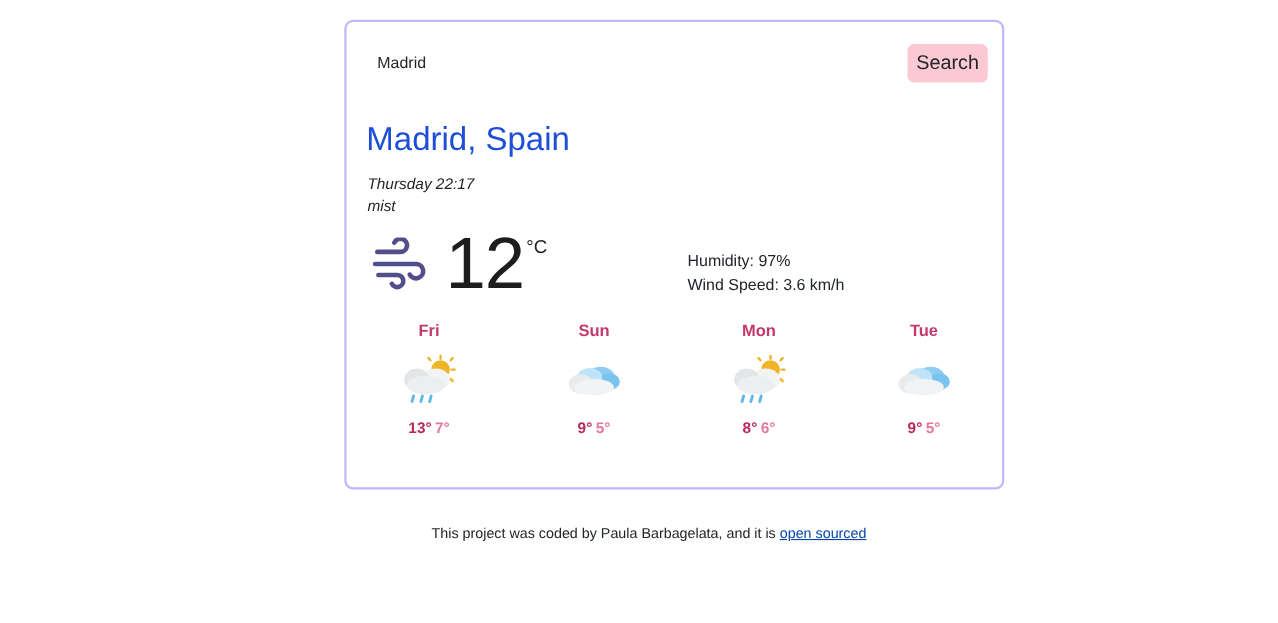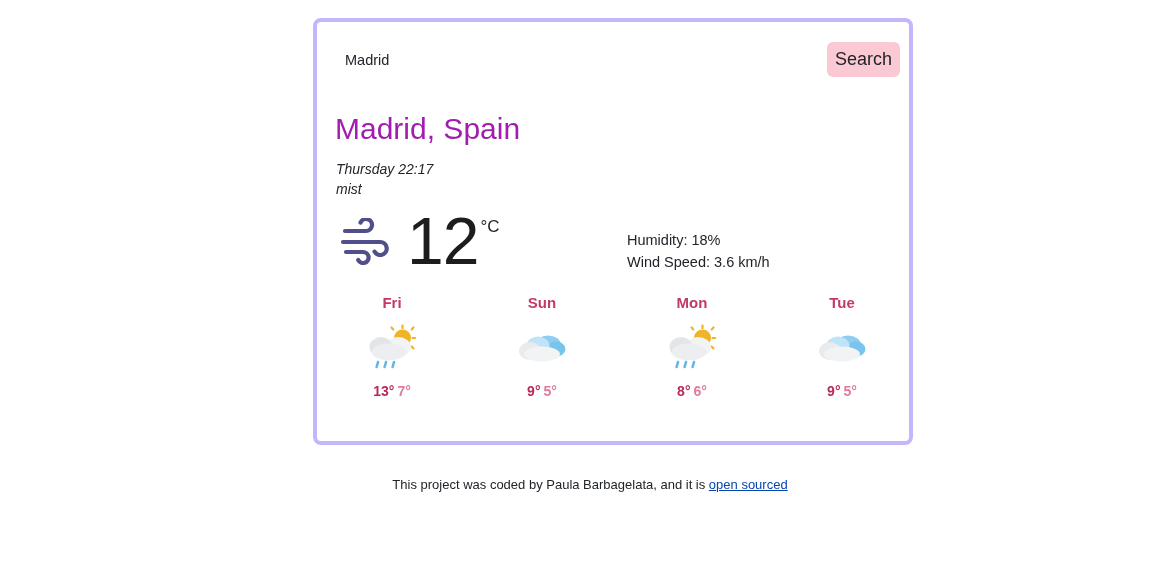--- a/index.html
+++ b/index.html
@@ -21,21 +21,21 @@
   }
 
   
   .weather-card {
     position: absolute;
     left: 313px;
     top: 18px;
     width: 600px;
     height: 427px;
     background: #ffffff;
-    border: 4px solid #c4b5fd;
+    border: 2px solid #c4b5fd;
     border-radius: 8px;
     padding: 0;
   }
 
   
   .search-row {
     position: absolute;
     left: 0;
     top: 0;
     width: 600px;
@@ -73,21 +73,21 @@
     text-align: center;
   }
 
   
   .city-heading {
     position: absolute;
     left: 18px;
     top: 90px;
     font-size: 30px;
     font-weight: 400;
-    color: #a21caf;
+    color: #1d4ed8;
     letter-spacing: 0px;
     white-space: nowrap;
   }
 
   
   .cond-block {
     position: absolute;
     left: 19px;
     top: 137px;
     font-size: 14px;
@@ -234,21 +234,21 @@
             <path d="M7 34 H24 a5.5 5.5 0 1 1 -4.8 8"></path>
           </g>
         </svg>
       </div>
 
       <div class="temp-wrap">
         <span class="temp-value">12</span><span class="temp-unit">°C</span>
       </div>
 
       <div class="detail-block">
-        <div>Humidity: 18%</div>
+        <div>Humidity: 97%</div>
         <div>Wind Speed: 3.6 km/h</div>
       </div>
     </div>
 
     <div class="forecast">
 
       <div class="fc-day">
         <div class="fc-name">Fri</div>
         <div class="fc-icon">
           <svg width="60" height="52" viewBox="0 0 60 52" aria-hidden="true">

